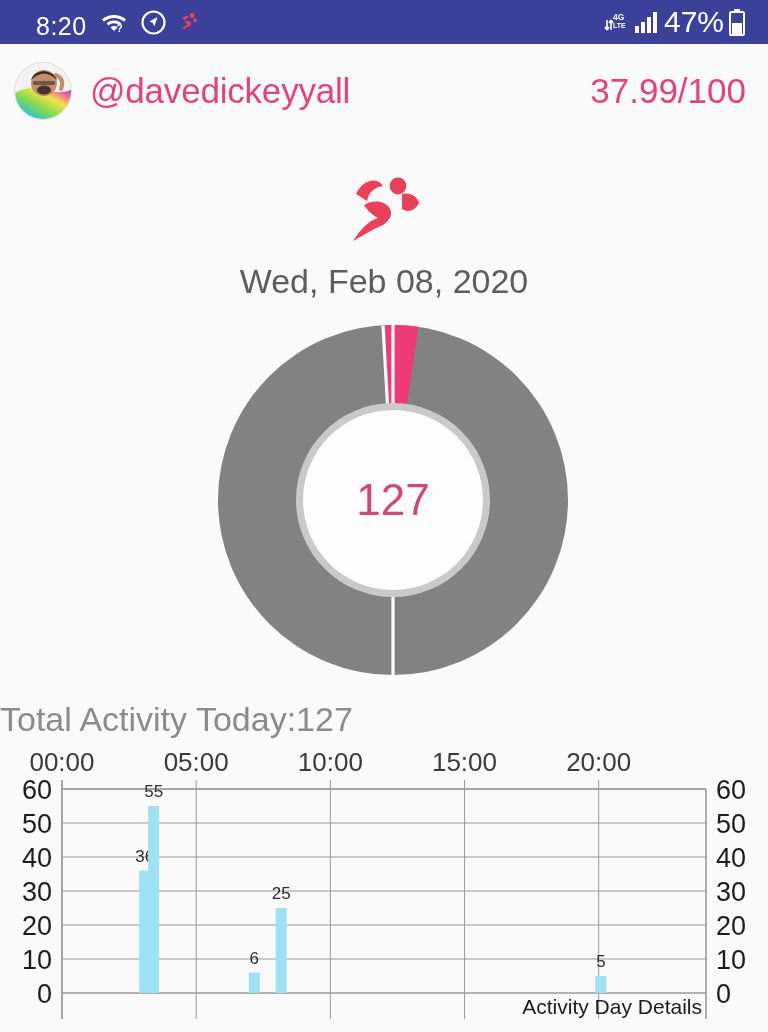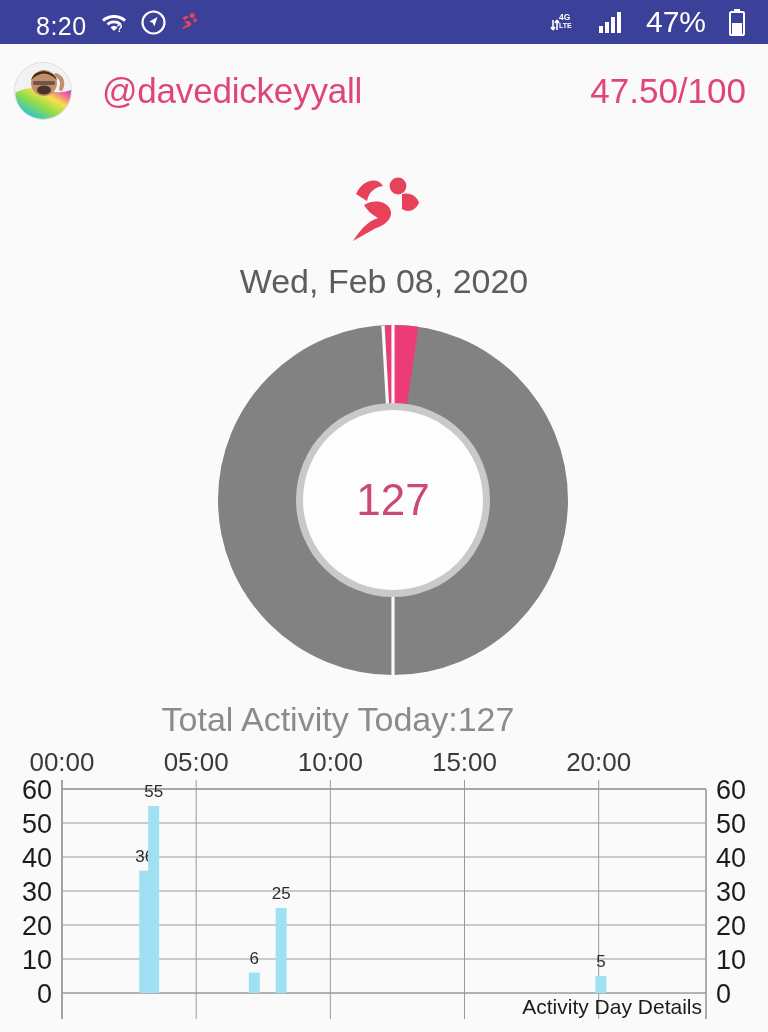--- a/index.html
+++ b/index.html
@@ -13,32 +13,31 @@
 
   
   .statusbar {
     position: absolute; top: 0; left: 0;
     width: 768px; height: 44px;
     background: #3b4098;
     display: flex; align-items: center;
     color: #ffffff;
   }
   .sb-left { display: flex; align-items: center; gap: 14px; margin-left: 36px; }
-  .sb-right { display: flex; align-items: center; gap: 22px; margin-left: auto; margin-right: 22px; }
+  .sb-right { display: flex; align-items: center; gap: 4px; margin-left: auto; margin-right: 22px; }
   .sb-time { font-size: 25px; letter-spacing: .5px; line-height: 1; margin-top: 9px; }
   .sb-pct { font-size: 30px; line-height: 1; }
   .ic { display: inline-block; line-height: 0; }
 
   
   .profile {
     position: absolute; top: 44px; left: 0;
     width: 768px; height: 93px;
     display: flex; align-items: center;
     background: #fafafa;
-    gap: 12px;
   }
   .avatar {
     width: 58px; height: 58px; border-radius: 50%;
     margin-left: 14px; overflow: hidden; flex: none;
     border: 1px solid #dcdcdc; position: relative;
   }
   .avatar svg { display:block; }
   .handle {
     margin-left: 18px;
     font-size: 35px; color: #e0447c; font-weight: 400;
@@ -69,21 +68,21 @@
   .donut svg { display: block; }
   .donut-center {
     position: absolute; inset: 0;
     display: flex; align-items: center; justify-content: center;
     pointer-events: none;
   }
   .donut-center span { font-size: 44px; color: #cc4878; }
 
   .total {
     position: absolute; top: 700px; left: 0; width: 676px;
-    text-align: center; font-size: 34px; color: #8b8b8b;
+    text-align: left; font-size: 34px; color: #8b8b8b;
   }
 
   
   .chart {
     position: absolute; left: 0; top: 752px;
     width: 768px; height: 280px;
     background: #fafafa;
   }
   .chart svg { display: block; }
 </style>
@@ -168,21 +167,21 @@
           <path d="M0 30 Q14 22 30 27 Q46 32 58 26 L58 58 L0 58 Z" fill="url(#tiedye)"></path>
           <circle cx="29" cy="20" r="13" fill="#c28f6d"></circle>
           <path d="M16 17 Q29 4 42 17 Q40 10 29 8 Q18 9 16 17 Z" fill="#3a2a1c"></path>
           <ellipse cx="29" cy="27" rx="7" ry="4.5" fill="#4a3524"></ellipse>
           <rect x="18" y="18" width="22" height="4" rx="1.6" fill="#2b2b2b" opacity=".55"></rect>
           <path d="M41 12 Q50 16 46 26" stroke="#c28f6d" stroke-width="4" fill="none" stroke-linecap="round"></path>
         </g>
       </svg>
     </div>
     <div class="handle">@davedickeyyall</div>
-    <div class="score">47.50/100</div>
+    <div class="score">37.99/100</div>
   </div>
 
   <div class="runner-wrap">
     <svg width="72" height="72" viewBox="0 0 72 72">
       <circle cx="50" cy="14" r="8.4" fill="#e8415a"></circle>
       <path d="M8 22 C14 8 29 4 35 14 C28 15 21 19 19 29 Z" fill="#e8415a"></path>
       <path d="M16 33 C26 27 38 29 42 37 C46 45 38 53 28 56 L5 69 C12 58 20 49 30 46 C23 42 19 38 16 33 Z" fill="#e8415a"></path>
       <path d="M54 22 C62 20 69 24 71 31 C67 39 60 41 54 37 Z" fill="#e8415a"></path>
     </svg>
   </div>

